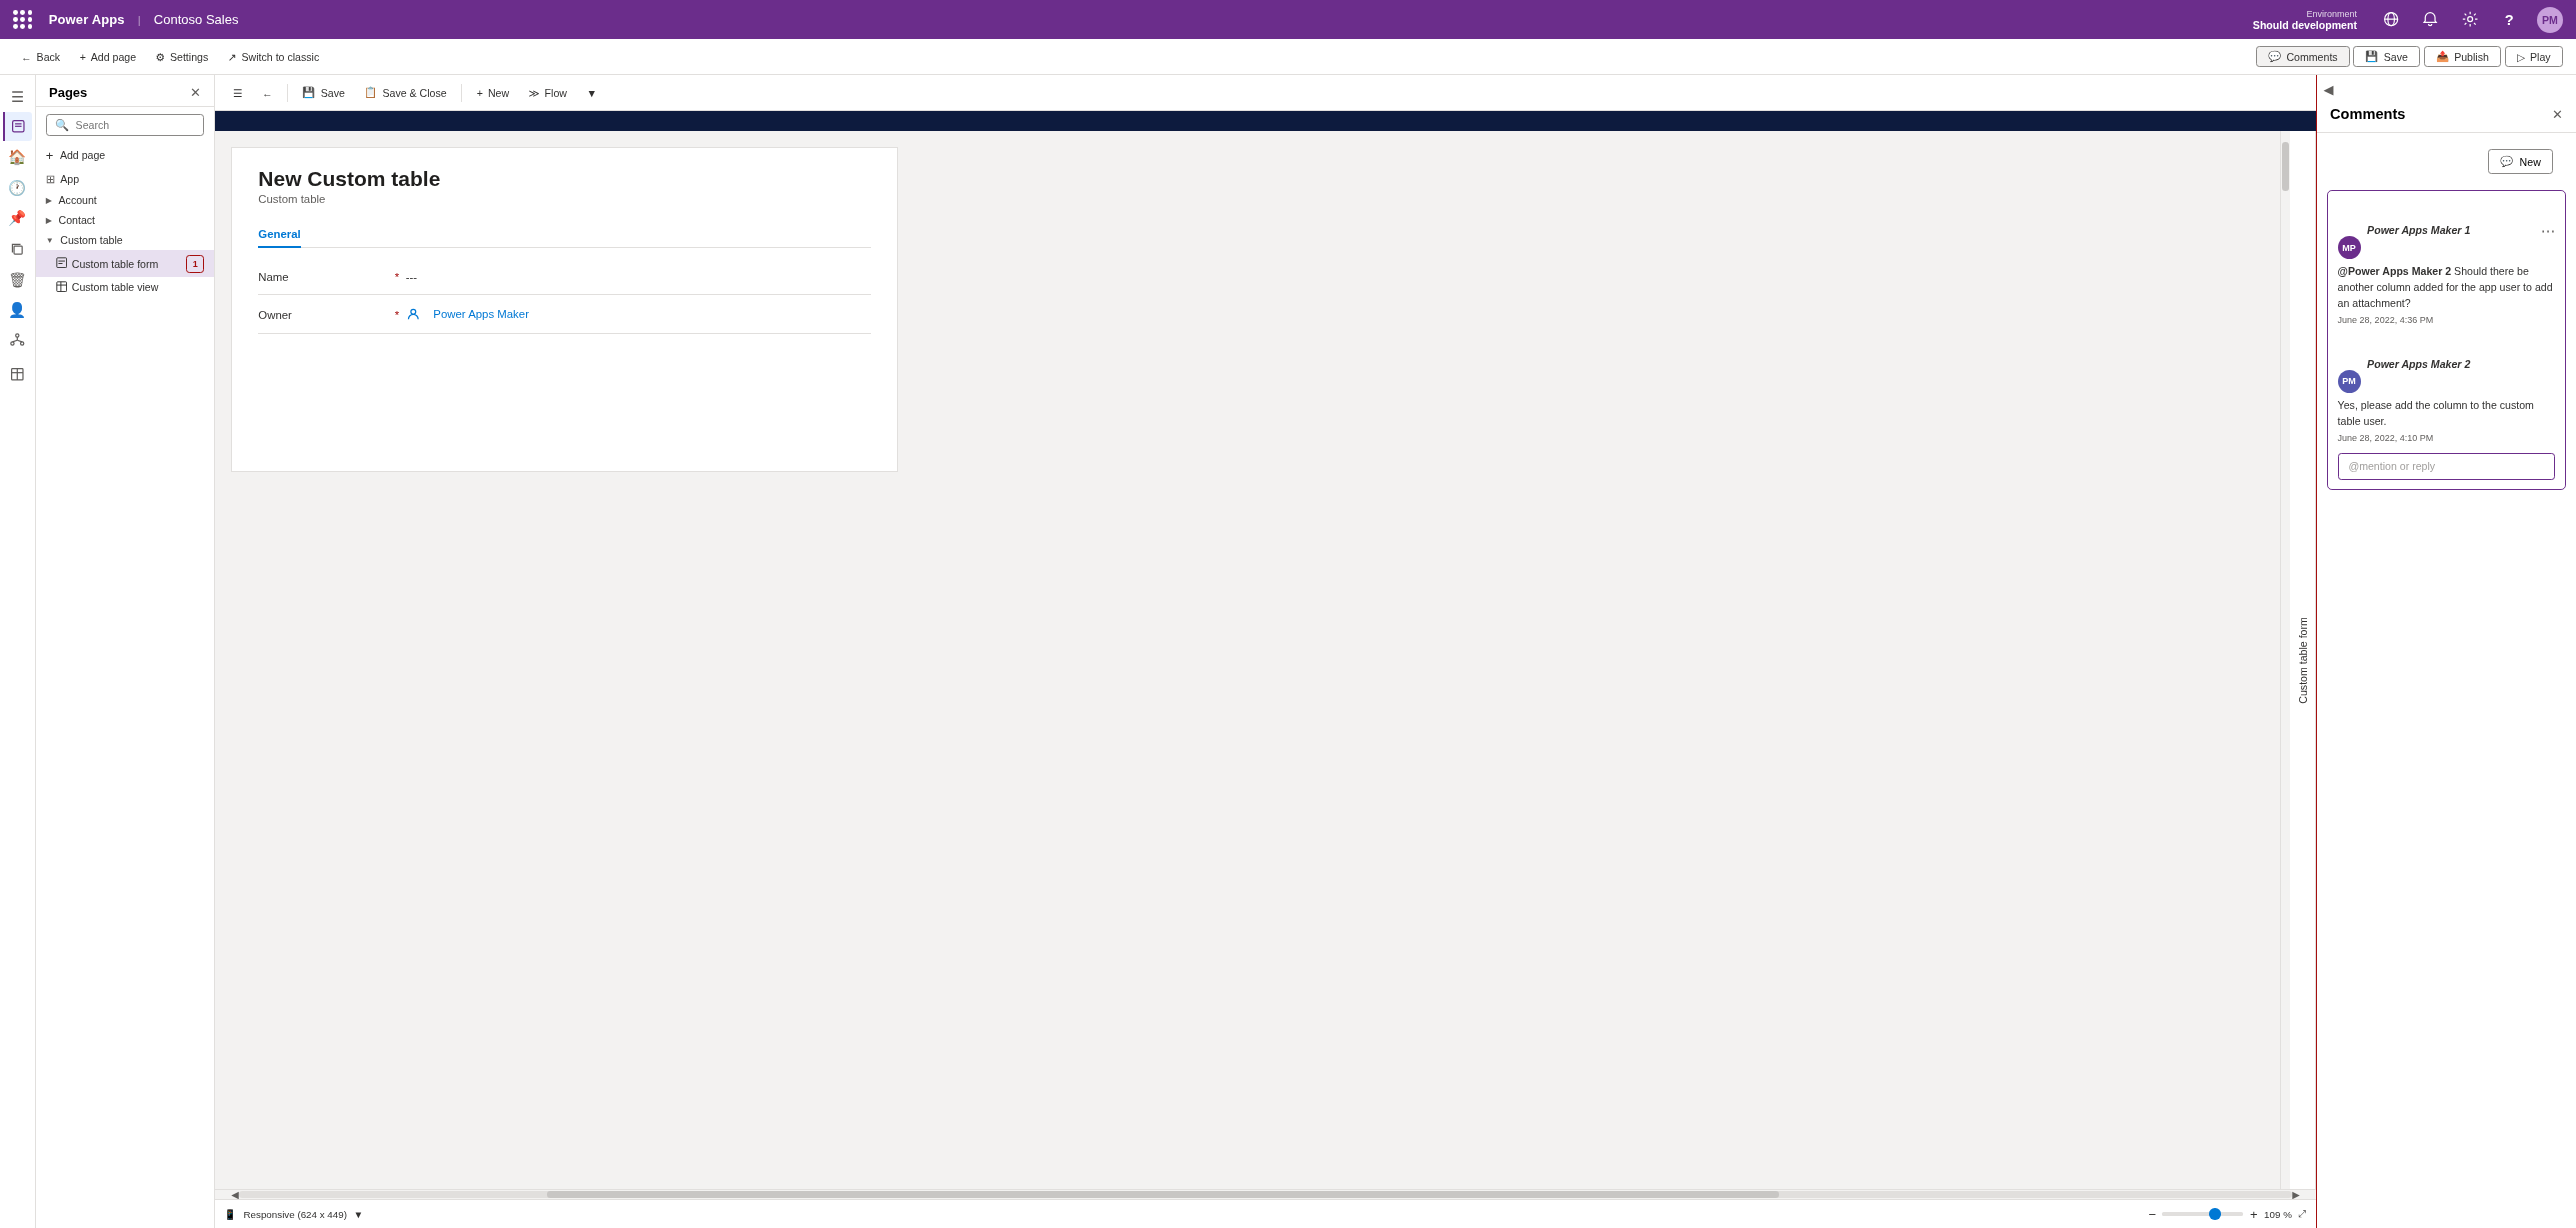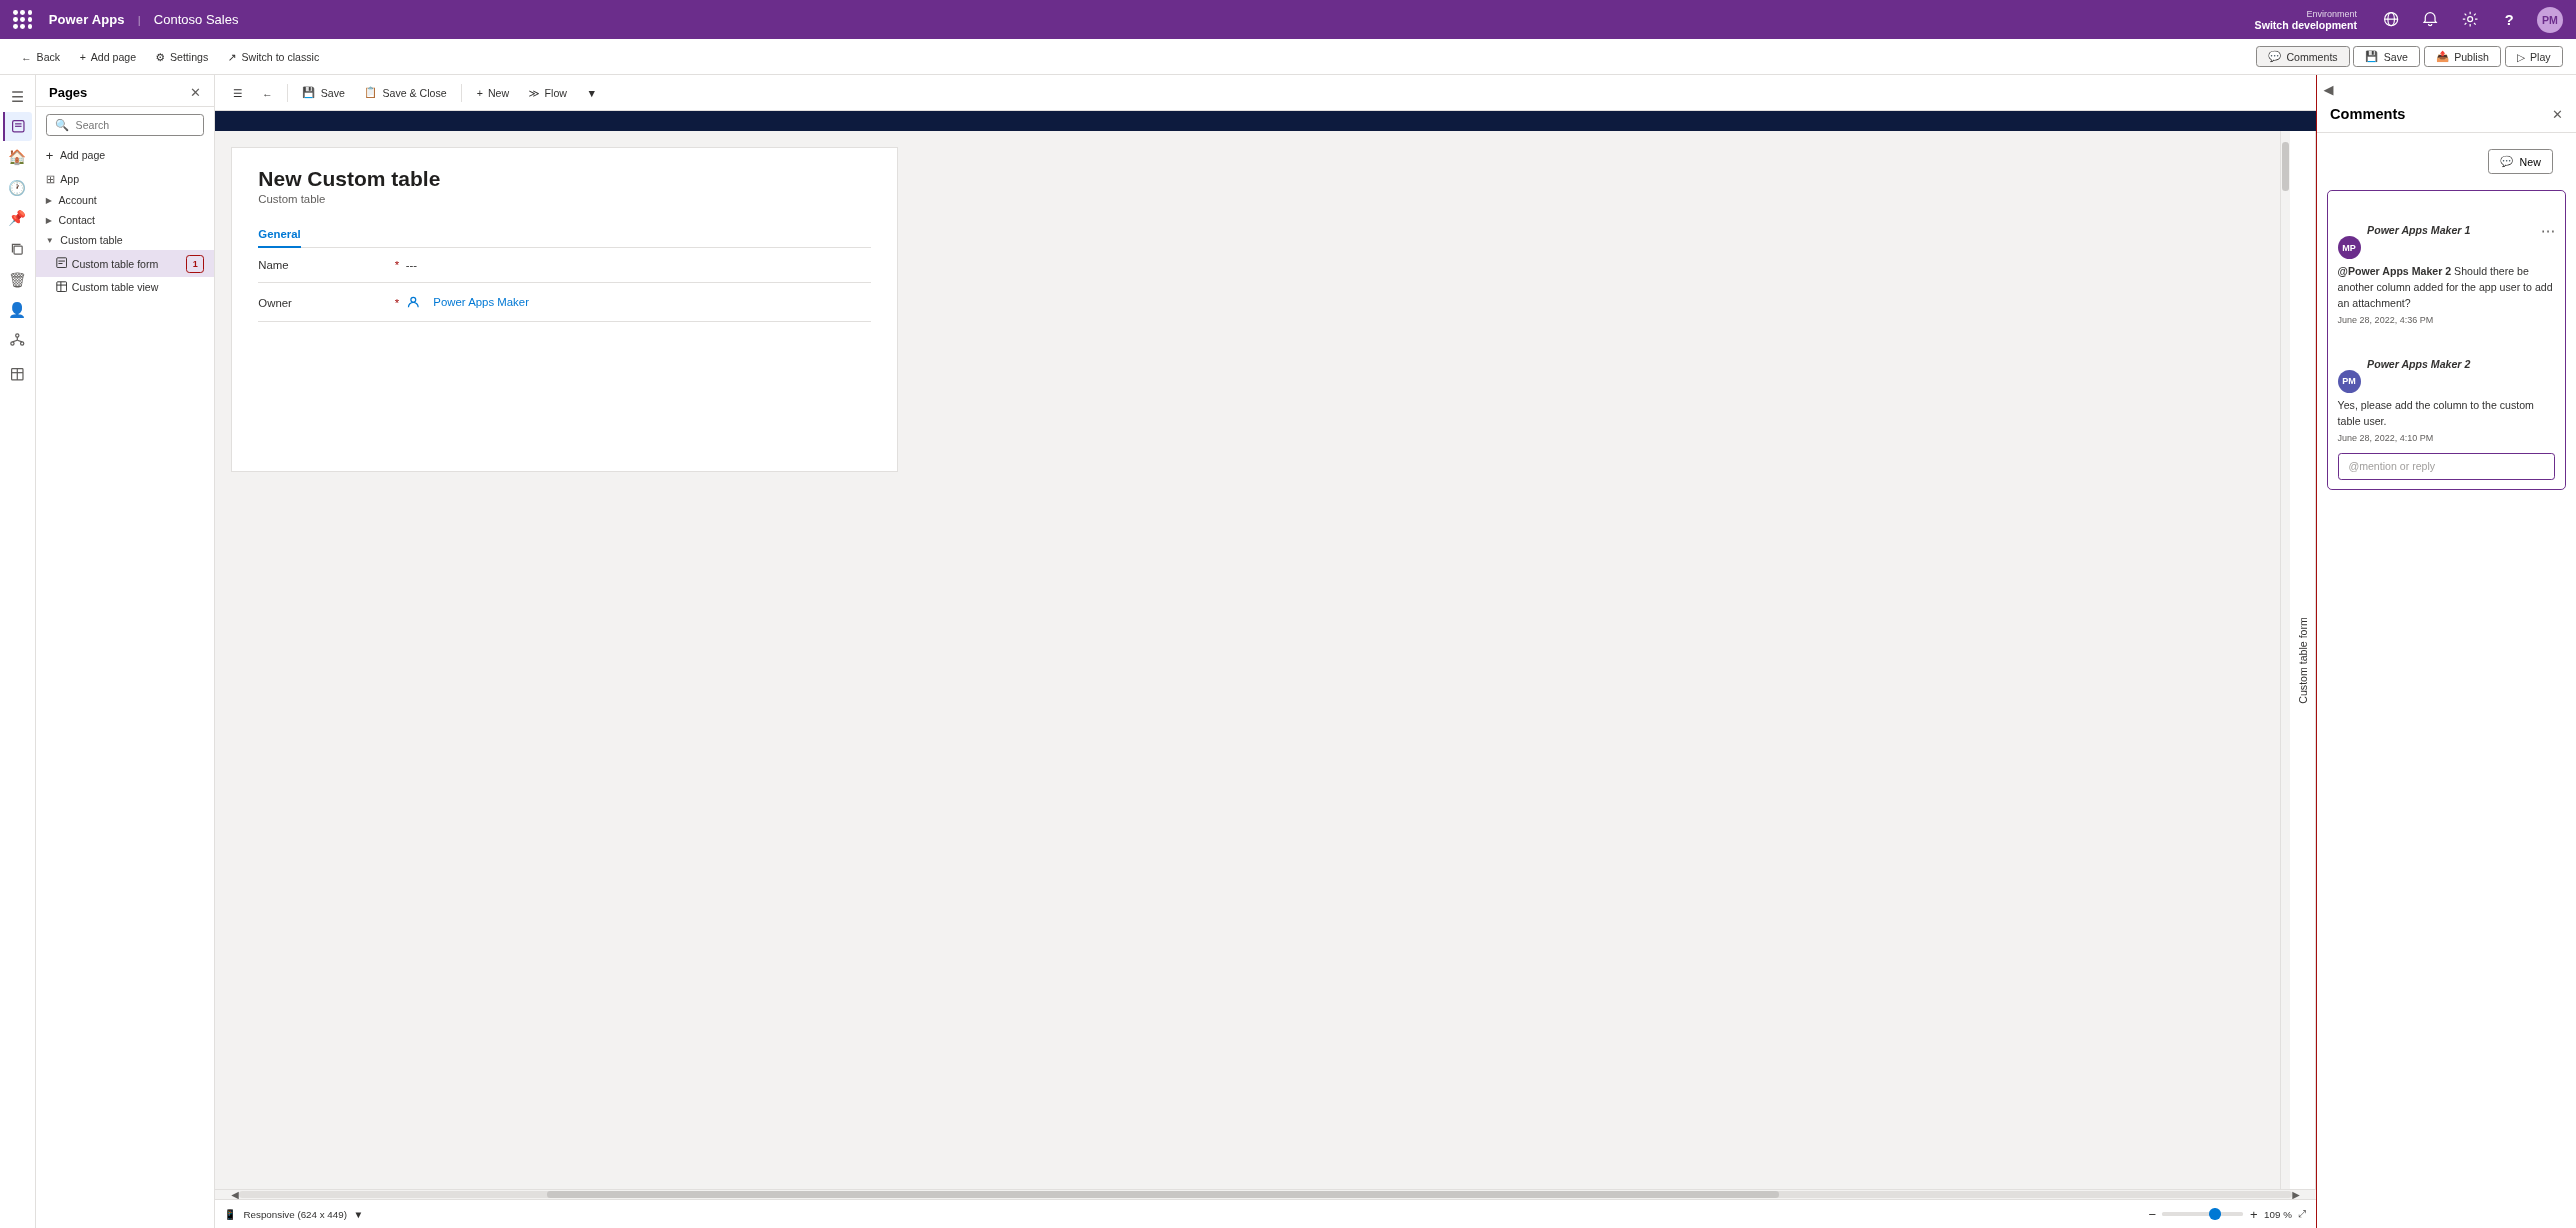--- a/index.html
+++ b/index.html
@@ -148,21 +148,21 @@
       flex: 1; overflow: auto; padding: 16.3px; position: relative;
       display: flex; flex-direction: column;
     }
     .form-canvas {
       background: white; border: 0.8px solid #e1dfdd;
       min-height: 325px; max-width: 667px; width: 100%;
       padding: 19.5px 26px;
     }
     .form-title { font-size: 21px; font-weight: 600; color: #201f1e; margin-bottom: 1.6px; }
     .form-subtitle { font-size: 11.4px; color: #605e5c; margin-bottom: 16.3px; }
-    .form-tab-bar { display: flex; border-bottom: 1.6px solid #e1dfdd; margin-bottom: 0; }
+    .form-tab-bar { display: flex; border-bottom: 1.6px solid #e1dfdd; margin-bottom: 12px; }
     .form-tab {
       padding: 6.5px 0; margin-right: 16.3px; font-size: 11.4px; font-weight: 600;
       cursor: pointer; color: #605e5c; border-bottom: 2.4px solid transparent; margin-bottom: -1.6px;
     }
     .form-tab.active { color: #0078d4; border-bottom: 2.4px solid #0078d4; }
     .form-fields { margin-top: 0; }
     .form-field-row {
       display: flex; align-items: flex-end;
       border-bottom: 0.8px solid #e1dfdd; padding: 11.4px 0;
     }
@@ -278,21 +278,21 @@
     <span></span>
       <span></span>
       <span></span>
   </div>
   <span class="top-nav-title">Power Apps</span>
   <span style="opacity:0.5;margin:0 3.3px;">|</span>
   <span class="top-nav-app">Contoso Sales</span>
   <div class="top-nav-spacer"></div>
   <div class="top-nav-env">
     <div class="top-nav-env-label">Environment</div>
-    <div class="top-nav-env-name">Switch development</div>
+    <div class="top-nav-env-name">Should development</div>
   </div>
   <div class="top-nav-icons">
     <div class="top-nav-icon" title="Environment">
       <svg width="16.3" height="16.3" viewBox="0 0 20 20" fill="none">
           <circle cx="10" cy="10" r="8" stroke="white" stroke-width="1.5"></circle>
           <ellipse cx="10" cy="10" rx="4" ry="8" stroke="white" stroke-width="1.5"></ellipse>
           <line x1="2" y1="10" x2="18" y2="10" stroke="white" stroke-width="1.5"></line>
         </svg>
     </div>
     <div class="top-nav-icon" title="Notifications">

